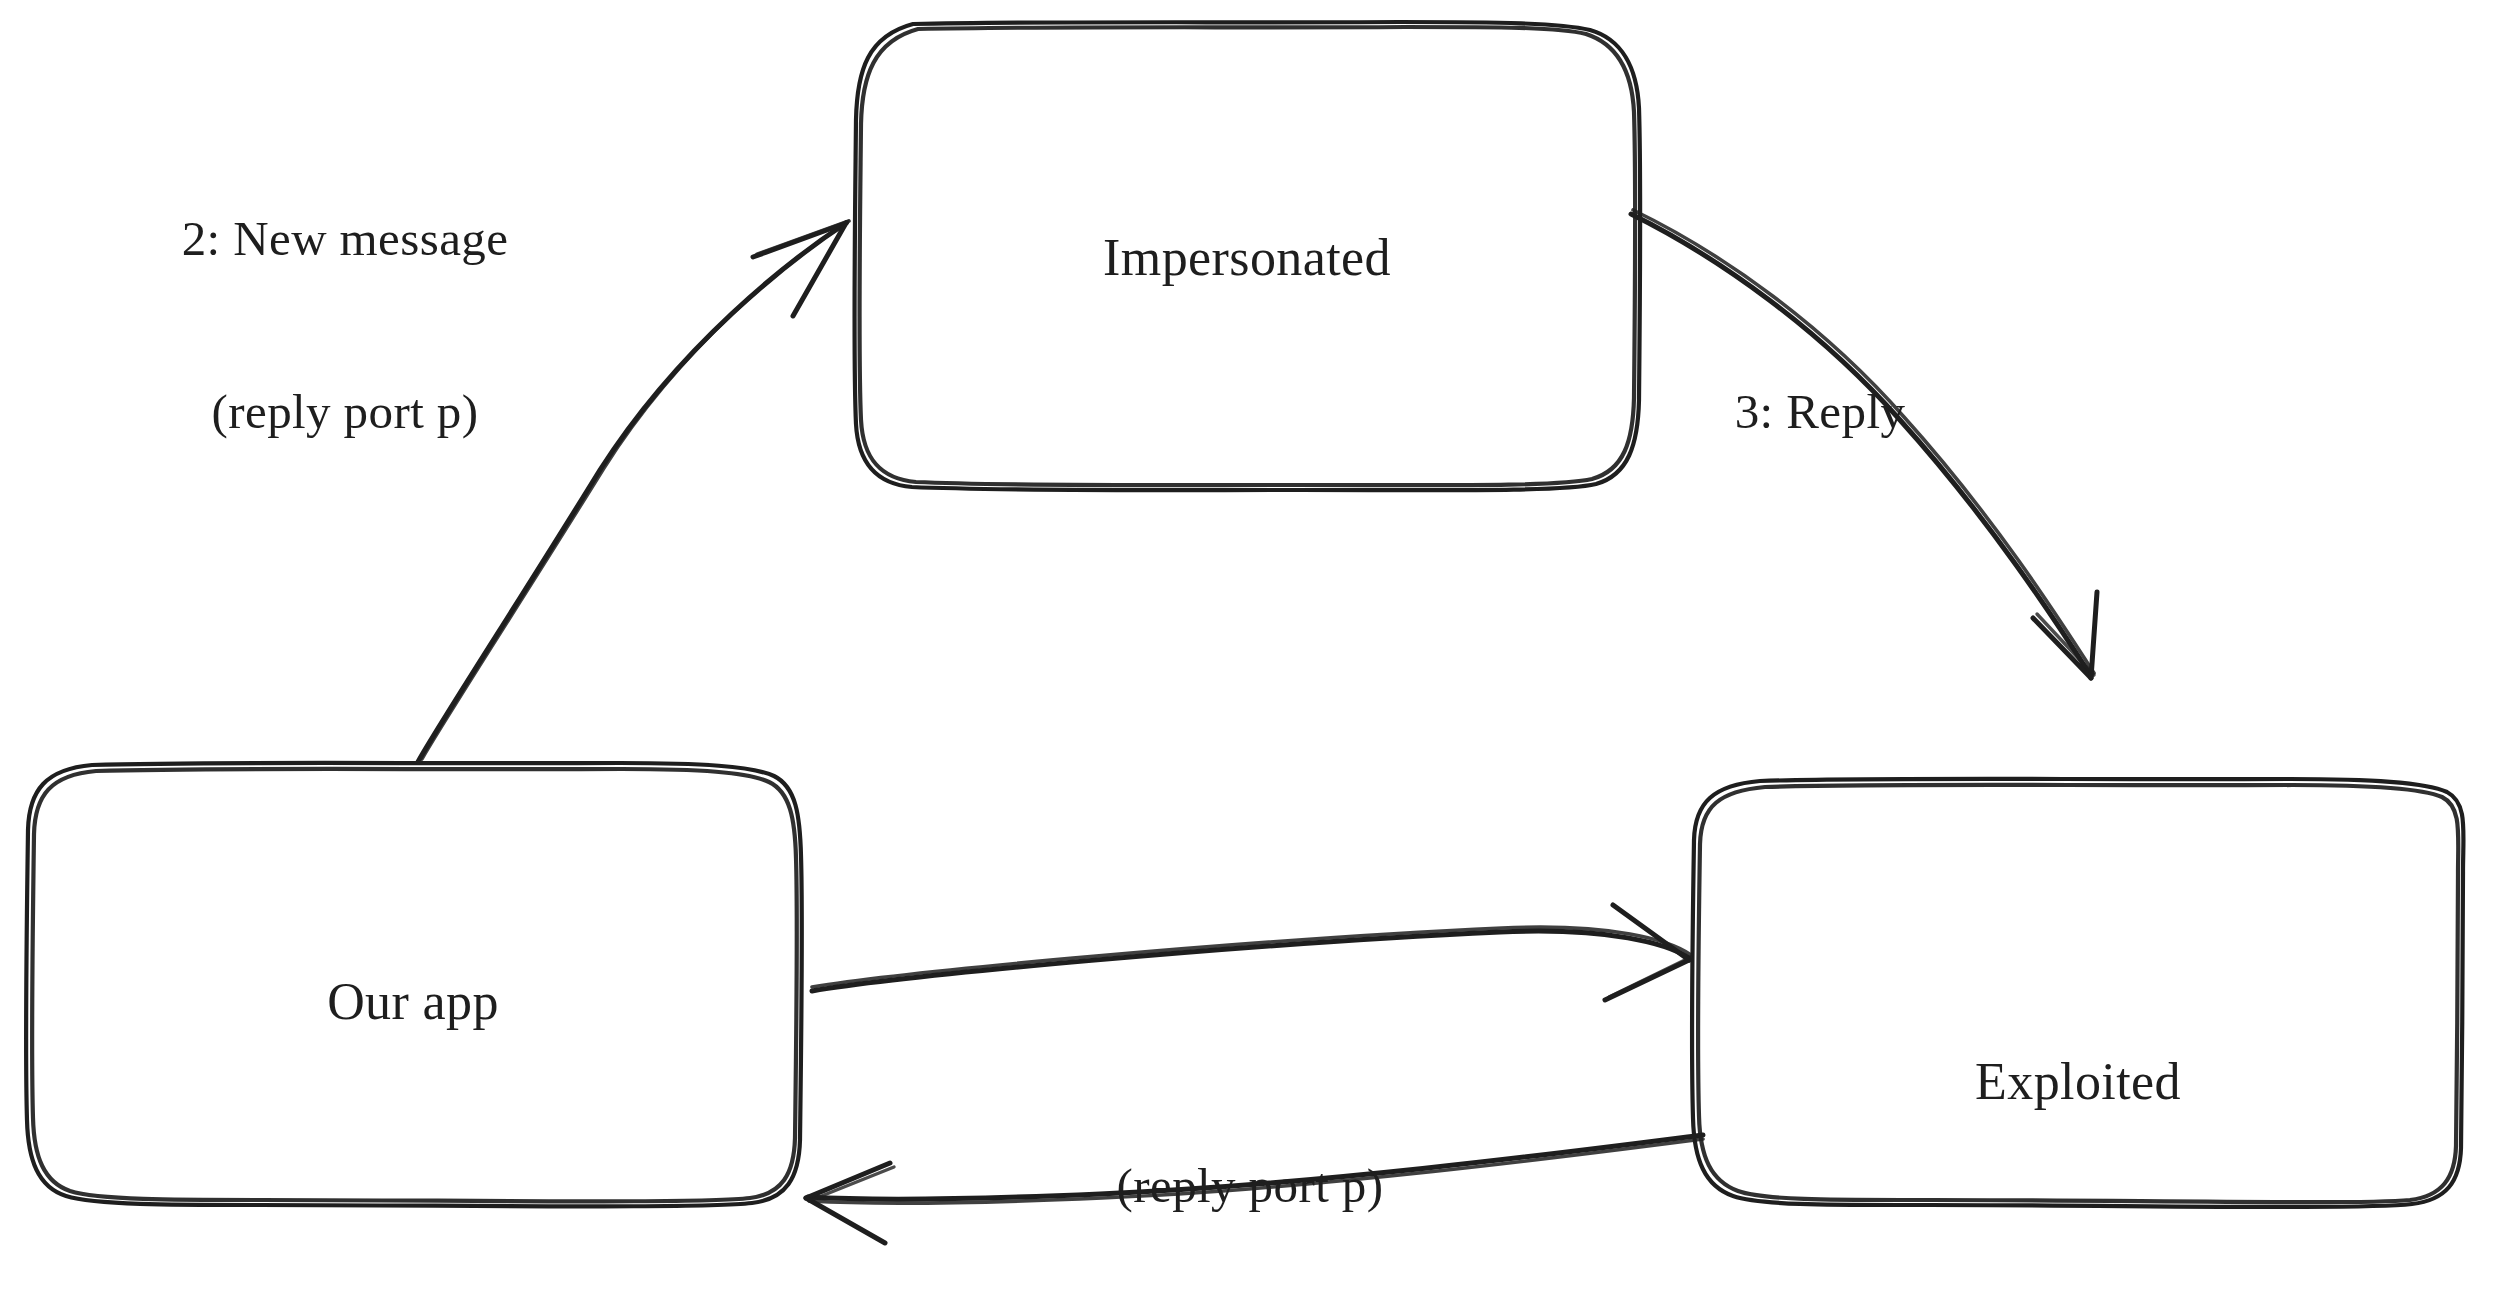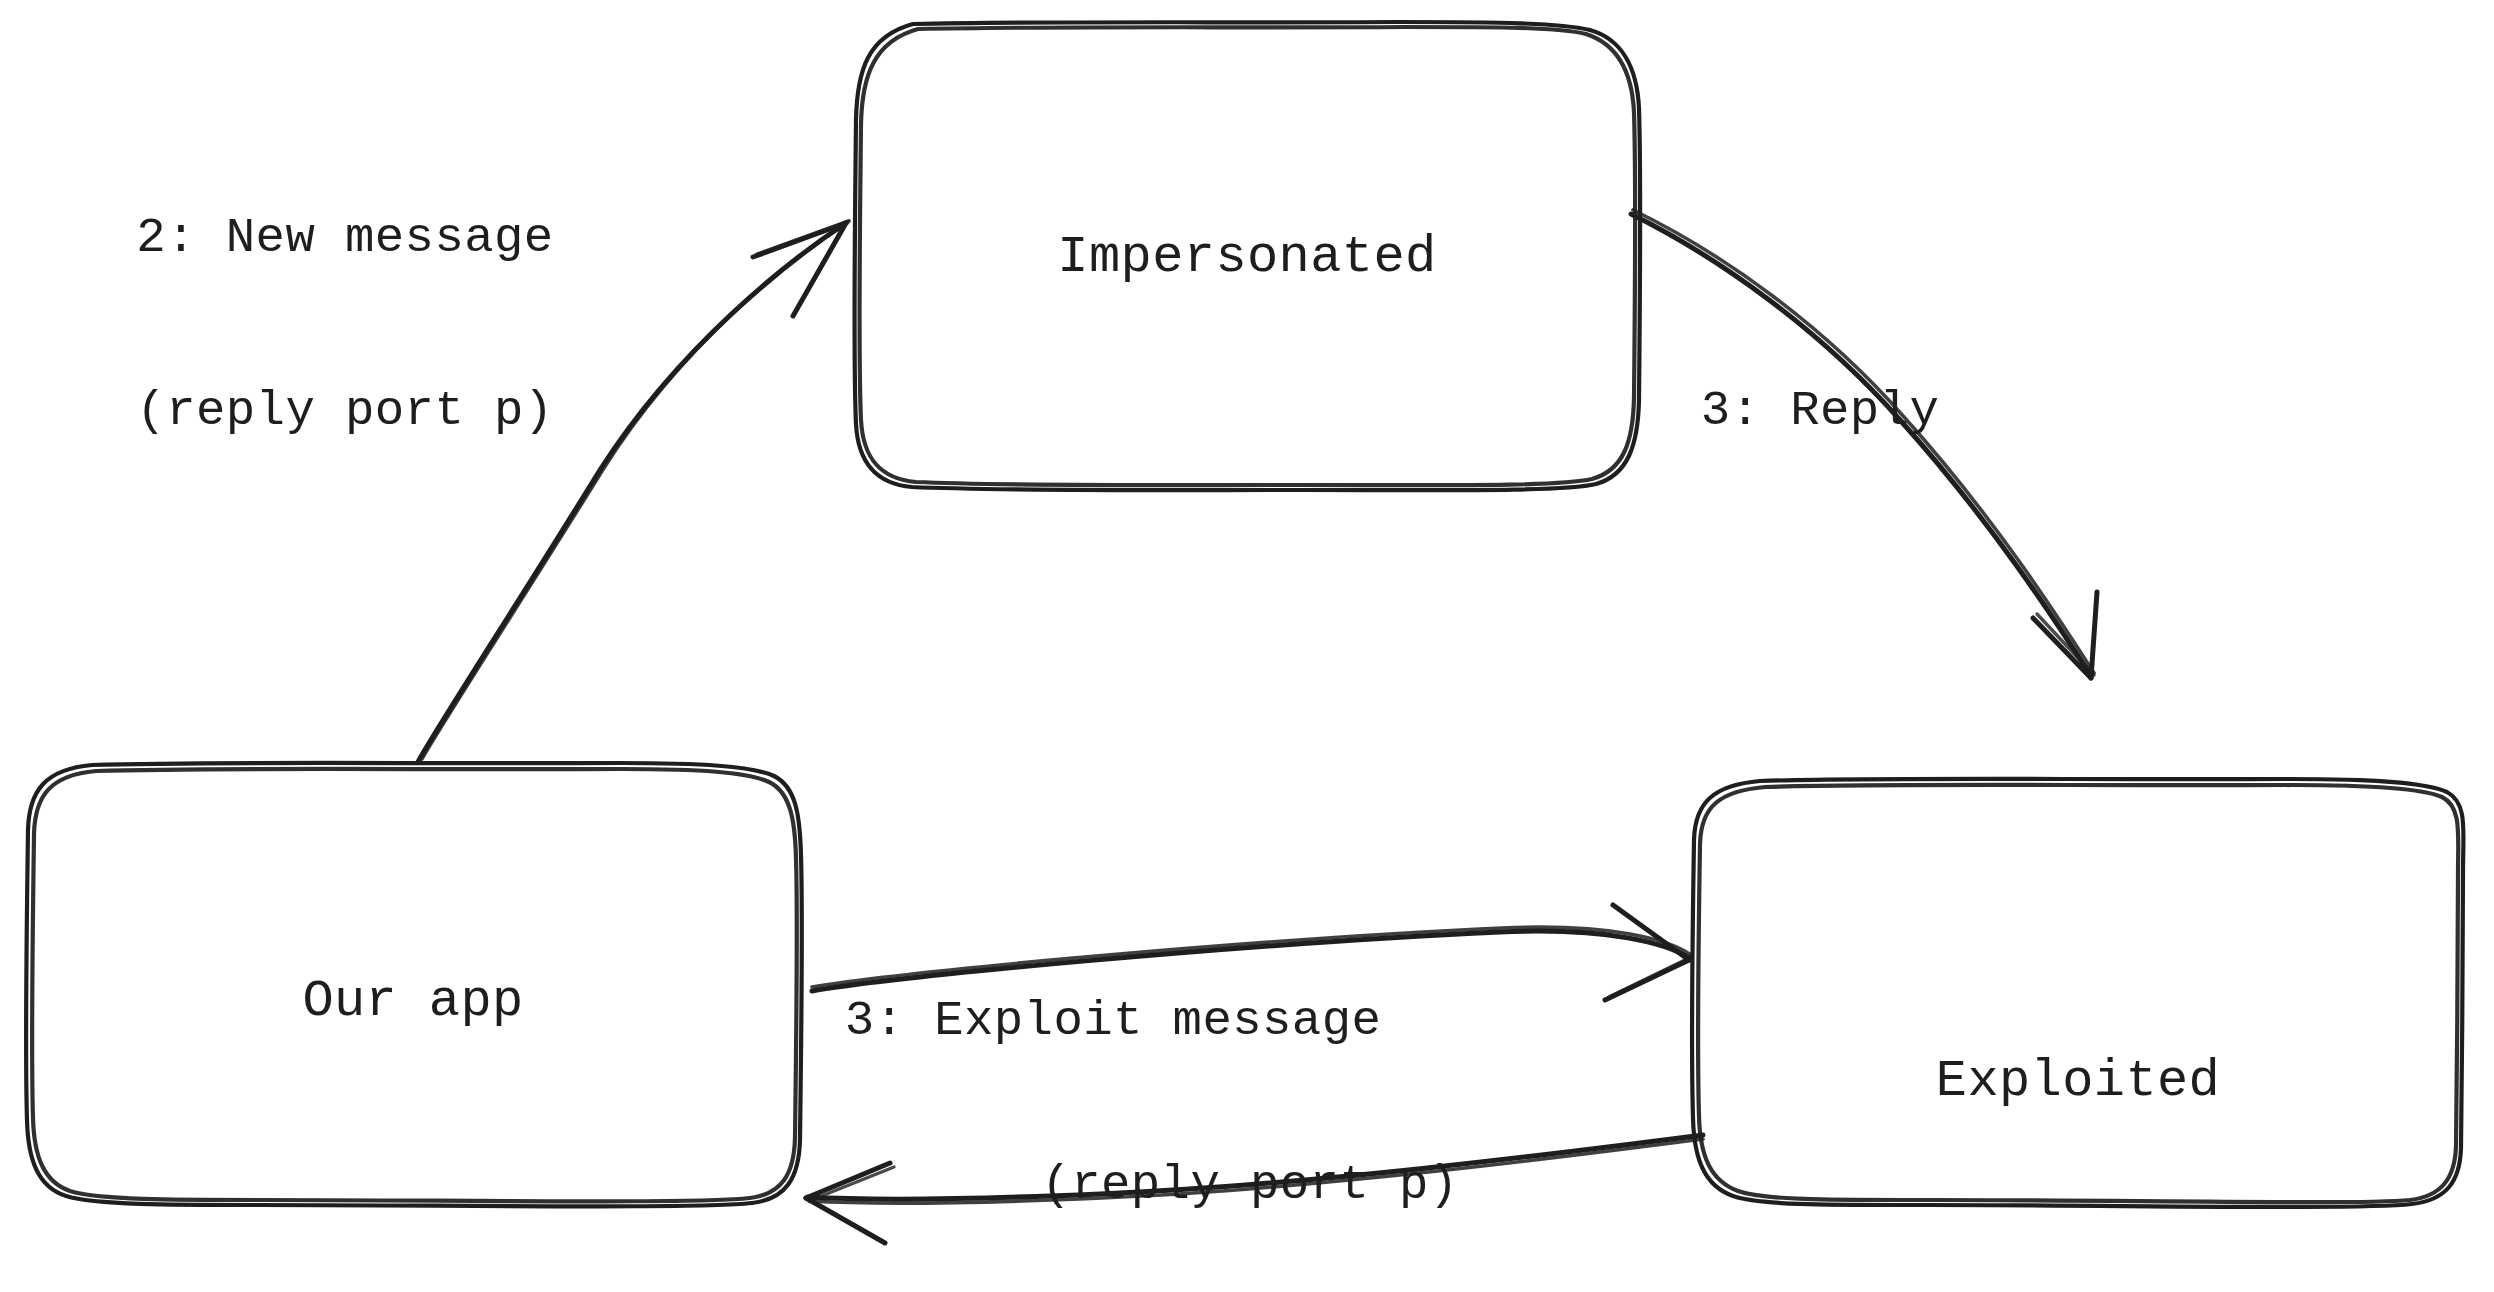--- a/index.html
+++ b/index.html
@@ -24,21 +24,21 @@
     position: absolute;
     inset: 0;
     width: 2494px;
     height: 1292px;
     display: block;
   }
   .node-label,
   .edge-label {
     position: absolute;
     color: #1e1e1e;
-    font-family: Liberation Mono, monospace;
+    font-family: Liberation Serif, serif;
     text-align: center;
     white-space: pre;
     line-height: 1.22;
     letter-spacing: 0.4px;
     pointer-events: none;
   }
   .node-label {
     font-size: 52px;
     transform: translate(-50%, -50%);
   }
@@ -147,19 +147,18 @@
 
   <div class="node-label lbl-exploited">Exploited</div>
 
   <div class="edge-label two-line lbl-new-message">
     <div>2: New message</div>
     <div>(reply port p)</div>
   </div>
 
   <div class="edge-label lbl-reply">3: Reply</div>
 
-  <div class="edge-label lbl-exploit-msg">3: Exploit message</div>
 
   <div class="edge-label two-line lbl-message">
     <div>(reply port p)</div>
   </div>
 
 </div>
 
 </body></html>

